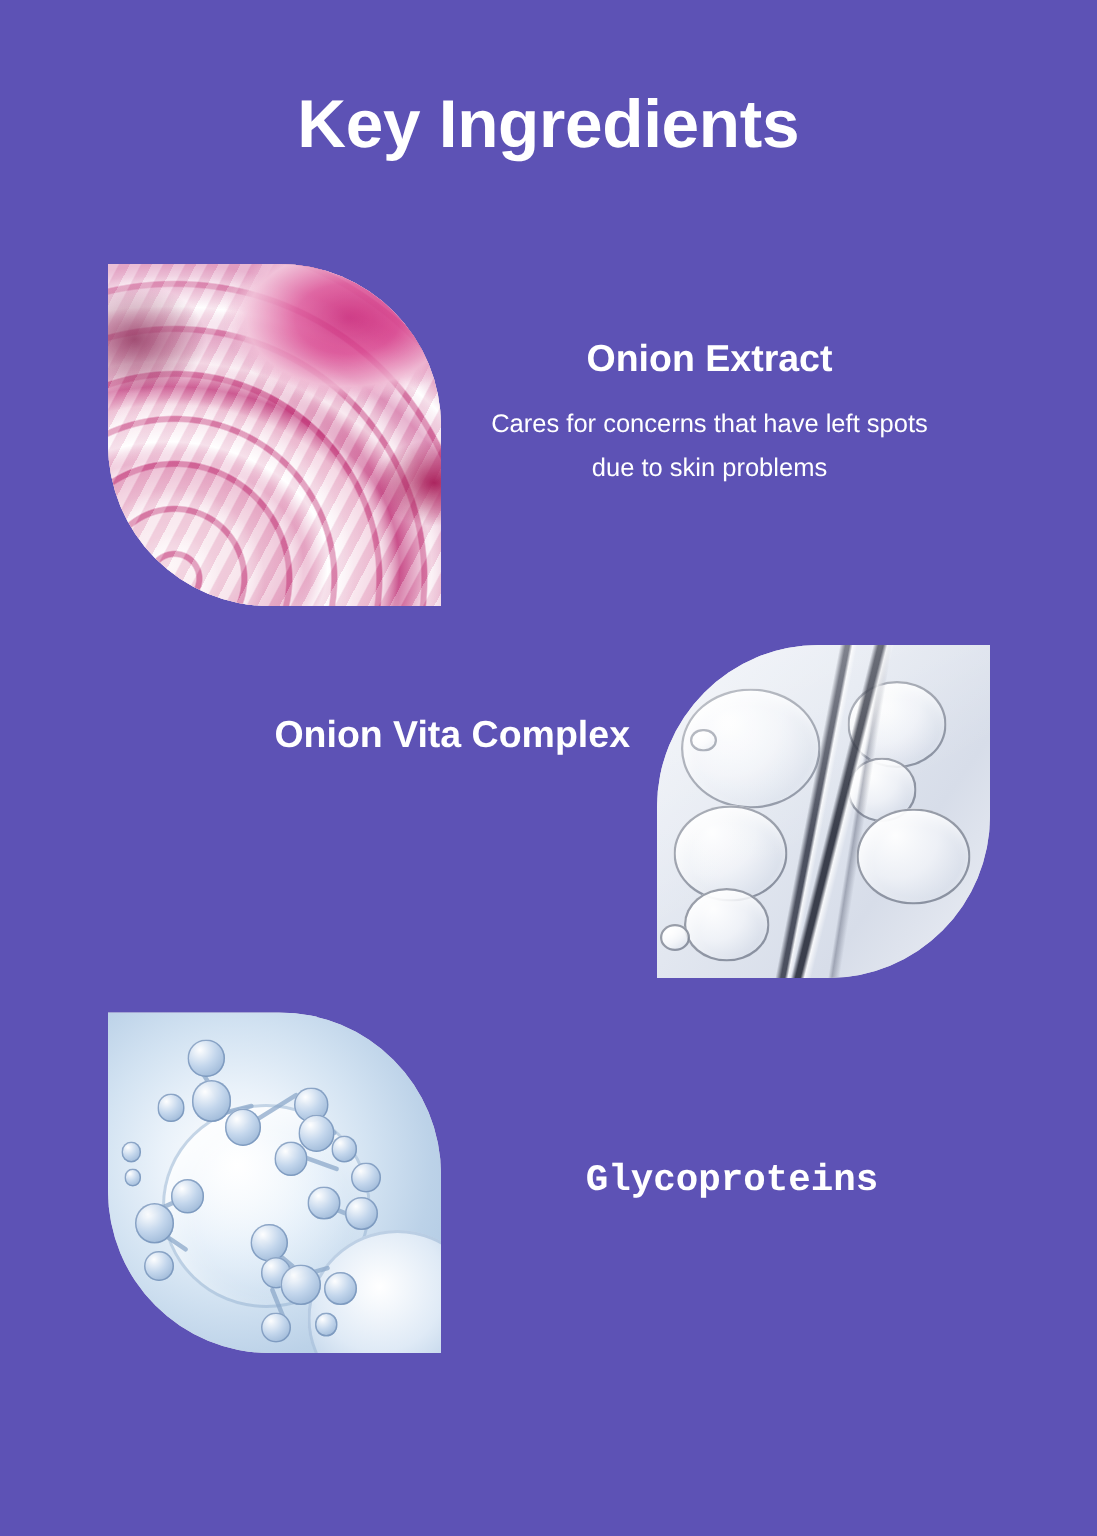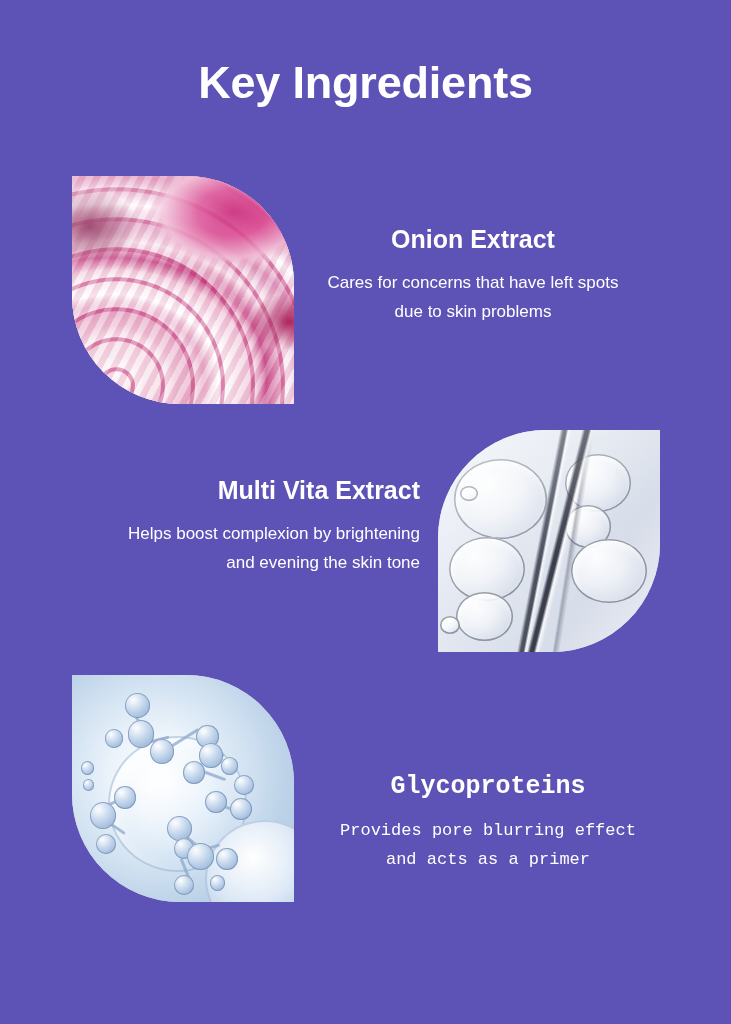--- a/index.html
+++ b/index.html
@@ -135,22 +135,21 @@
     <div class="gel-bub" style="left:8%;top:73%;width:26%;height:22%;"></div>
     <div class="gel-bub" style="left:57%;top:11%;width:30%;height:26%;"></div>
     <div class="gel-bub" style="left:57%;top:34%;width:21%;height:19%;"></div>
     <div class="gel-bub" style="left:60%;top:49%;width:34%;height:29%;"></div>
     <div class="gel-bub" style="left:1%;top:84%;width:9%;height:8%;"></div>
     <div class="gel-bub" style="left:10%;top:25%;width:8%;height:7%;"></div>
     <div class="art gel-streak"></div>
     <div class="art gel-sheen"></div>
   </div>
   <div class="txt align-right" id="txt-gel">
-    <p class="head">Multi Vita Extract</p>
-    <p class="body">Helps boost complexion by brightening and evening the skin tone</p>
+    <p class="head">Onion Vita Complex</p>
   </div>
 
   <div class="media leaf-a" id="media-mol">
     <div class="art mol-base"></div>
     <div class="mol-bigbubble"></div>
     <div class="mol-corner"></div>
 
     <div class="bond" style="left:27%;top:15%;width:16%;transform:rotate(58deg);"></div>
     <div class="bond" style="left:30%;top:30%;width:14%;transform:rotate(-14deg);"></div>
     <div class="bond" style="left:41%;top:33%;width:19%;transform:rotate(-32deg);"></div>
@@ -181,16 +180,15 @@
     <div class="atom" style="left:46%;top:72%;width:9%;height:9%;"></div>
     <div class="atom" style="left:52%;top:74%;width:12%;height:12%;"></div>
     <div class="atom" style="left:65%;top:76%;width:10%;height:10%;"></div>
     <div class="atom" style="left:46%;top:88%;width:9%;height:9%;"></div>
     <div class="atom" style="left:62%;top:88%;width:7%;height:7%;"></div>
     <div class="atom" style="left:4%;top:38%;width:6%;height:6%;"></div>
     <div class="atom" style="left:5%;top:46%;width:5%;height:5%;"></div>
   </div>
   <div class="txt align-left" id="txt-mol">
     <p class="head">Glycoproteins</p>
-    <p class="body">Provides pore blurring effect and acts as a primer</p>
   </div>
 
 </div>
 
 </body></html>

